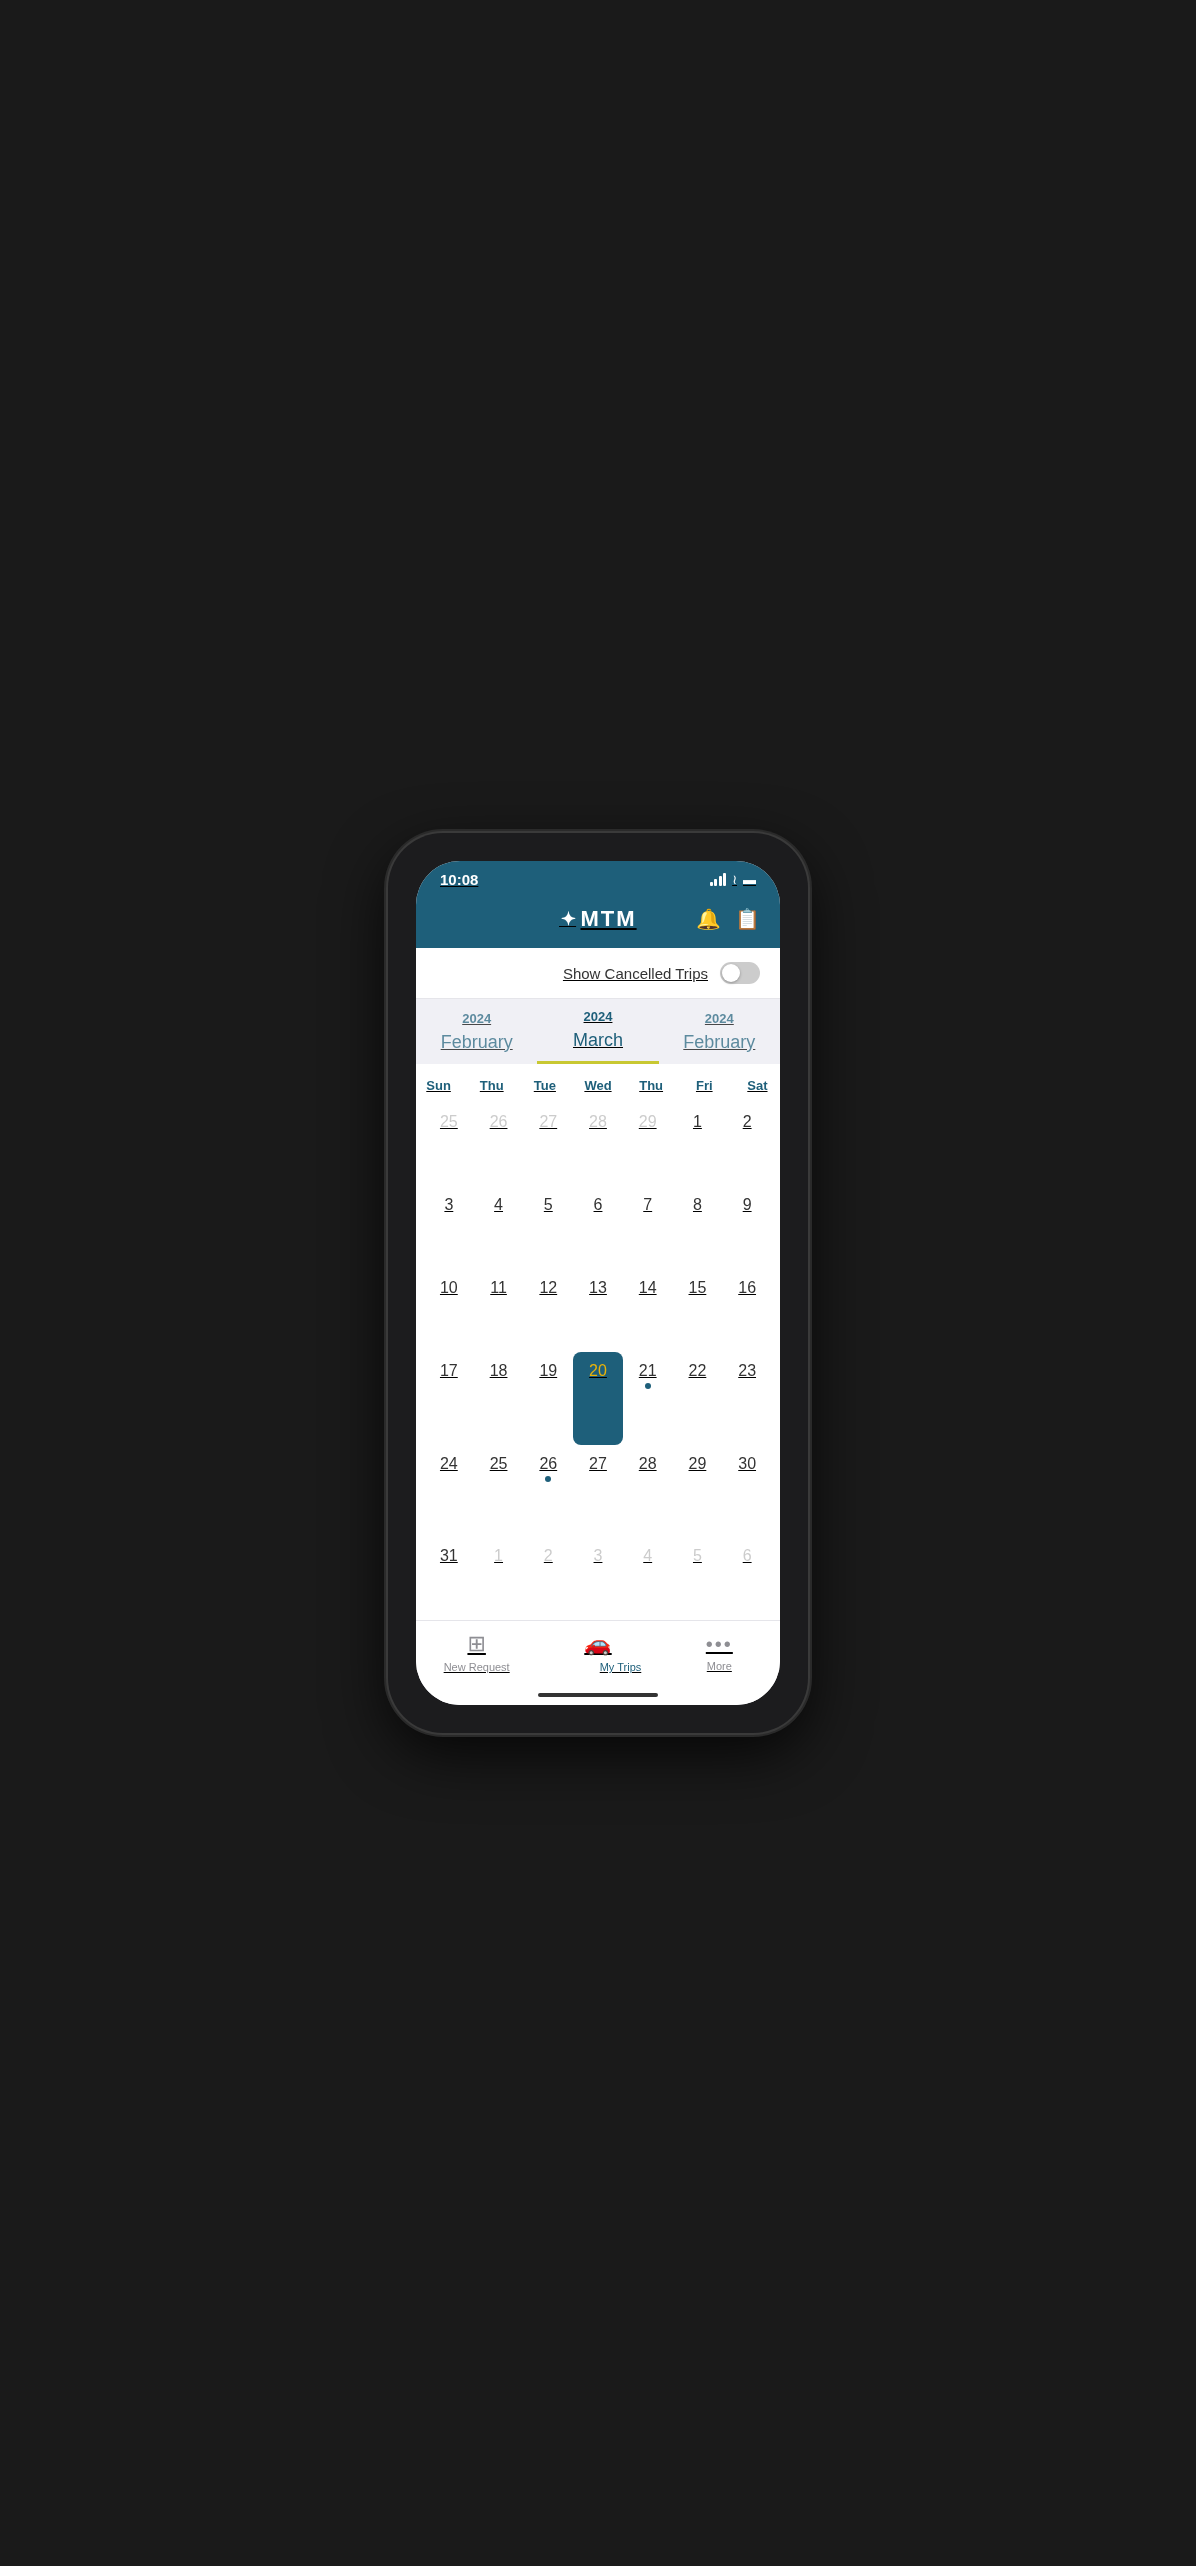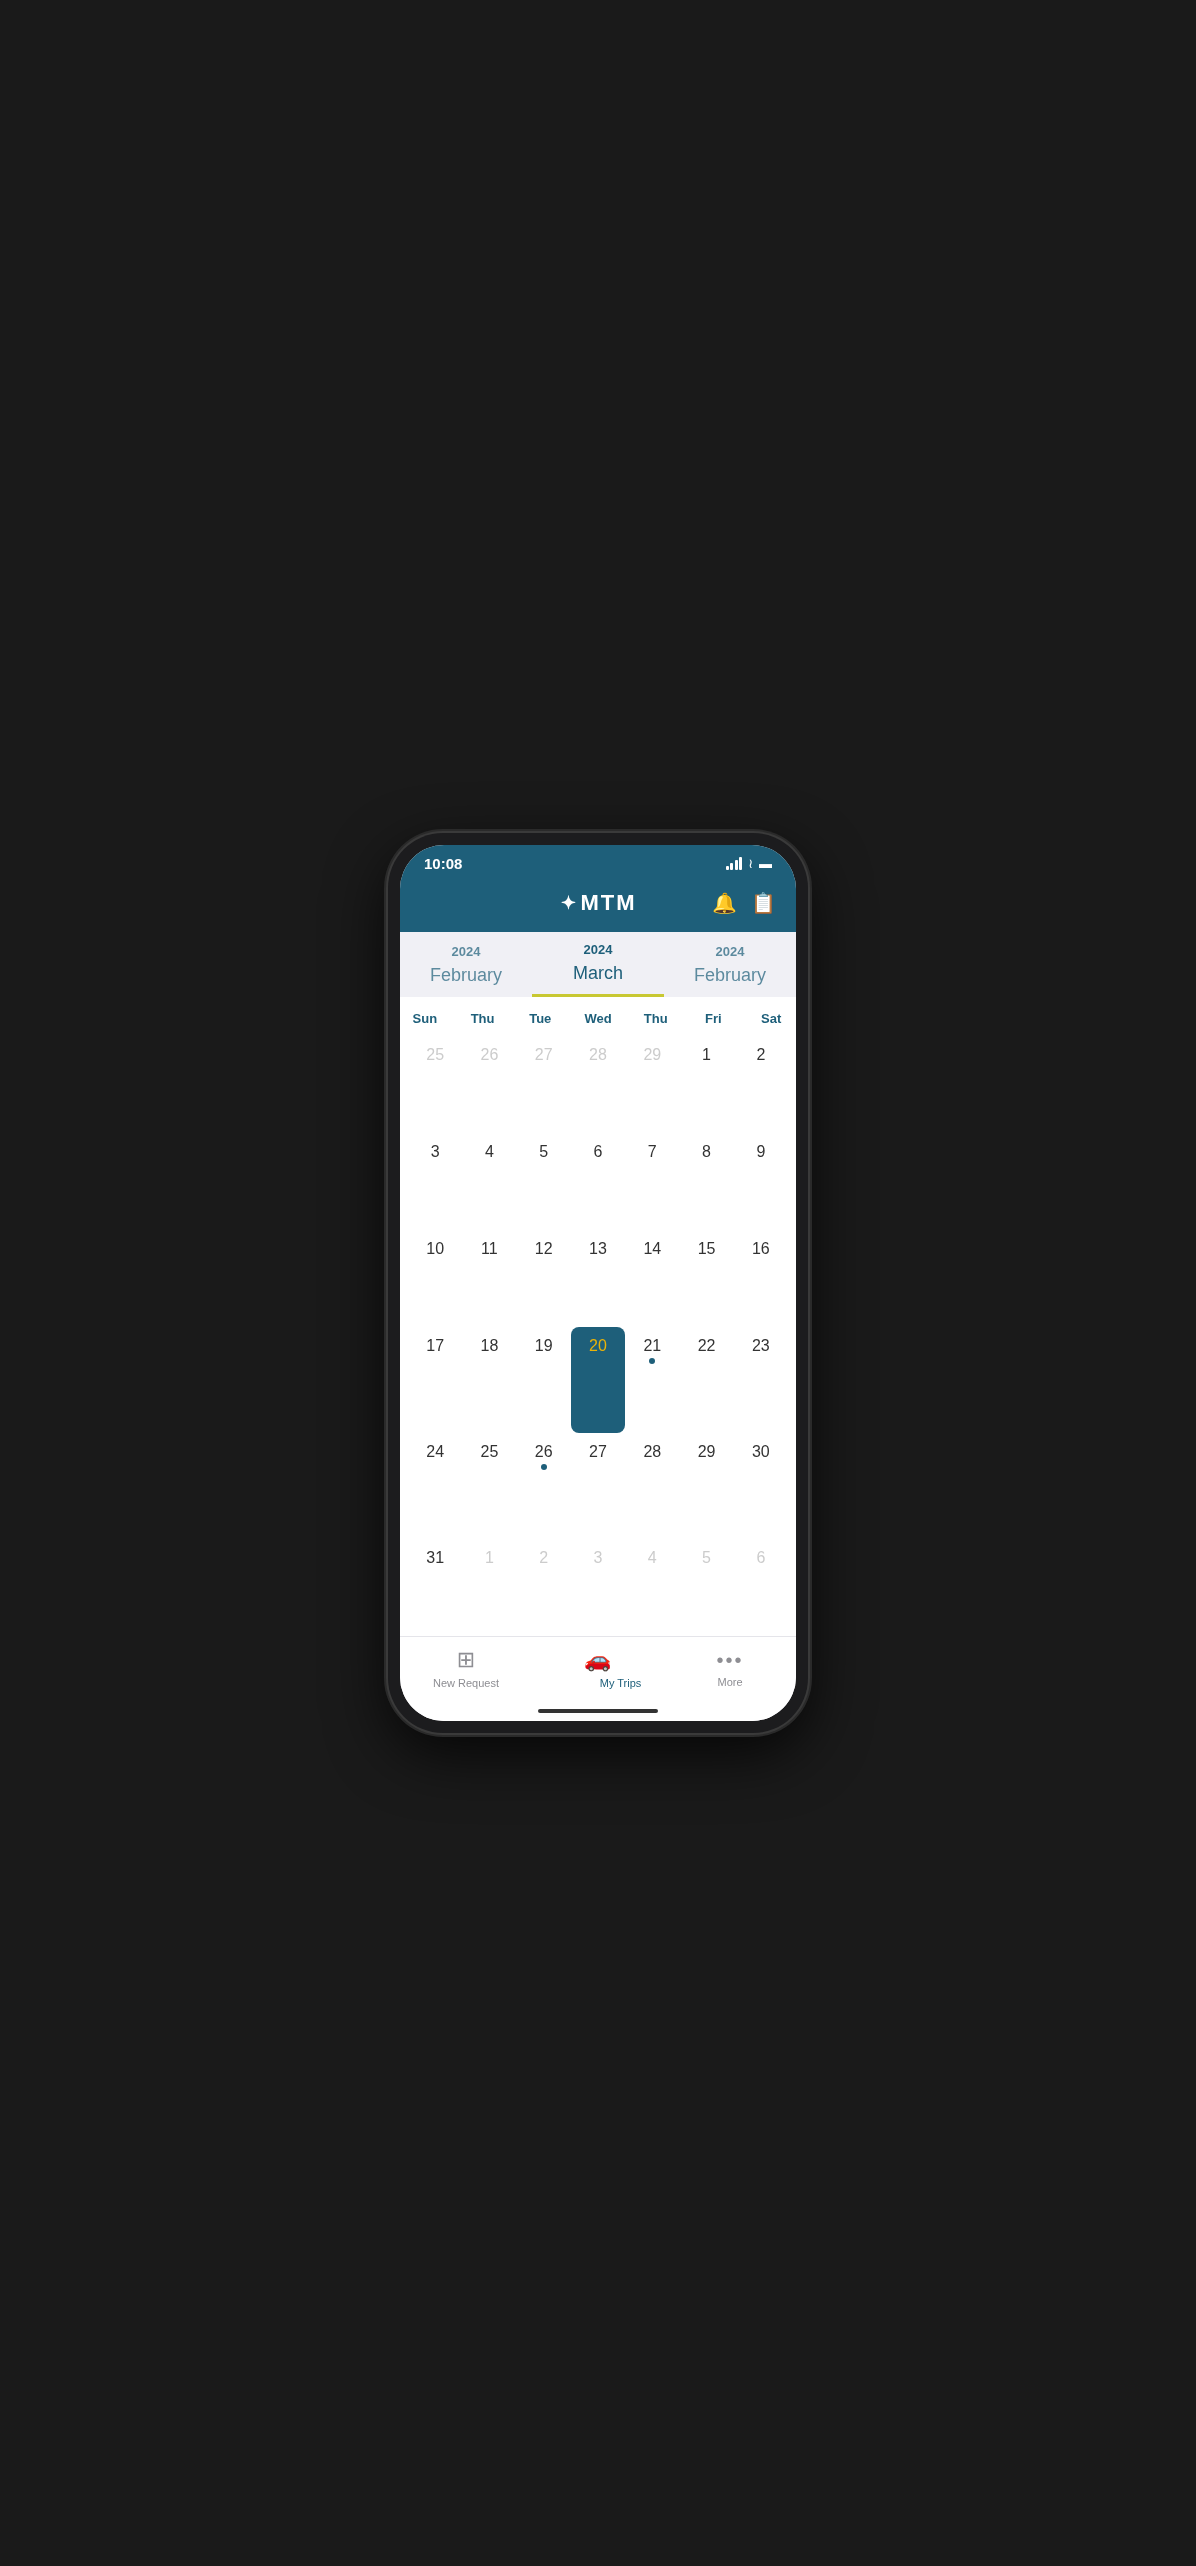--- a/index.html
+++ b/index.html
@@ -9,23 +9,24 @@
       justify-content: center;
       align-items: center;
       min-height: 100vh;
       font-family: -apple-system, BlinkMacSystemFont, 'Segoe UI', sans-serif;
     }
     .phone-frame {
       width: 420px;
       height: 900px;
       background: #1c1c1e;
       border-radius: 55px;
-      padding: 12px;
+      padding: 28px;
       box-shadow: 0 0 0 2px #3a3a3a, 0 0 0 4px #2a2a2a, 0 20px 60px rgba(0,0,0,0.8);
       position: relative;
+      text-decoration: underline;
     }
     .phone-screen {
       width: 100%;
       height: 100%;
       background: #f2f2f7;
       border-radius: 44px;
       overflow: hidden;
       display: flex;
       flex-direction: column;
     }
@@ -291,20 +292,24 @@
       <div class="header-logo">
         <span class="bird">✦</span>
         <span>MTM</span>
       </div>
       <div class="header-actions">
         <span class="header-icon">🔔</span>
         <span class="header-icon">📋</span>
       </div>
     </div>
 
+    <div class="cancelled-row">
+      <span class="cancelled-label">Show Cancelled Trips</span>
+      <div class="toggle"></div>
+    </div>
 
     <div class="month-selector">
       <div class="month-item">
         <div class="month-year">2024</div>
         <div class="month-name">February</div>
       </div>
       <div class="month-item active">
         <div class="month-year">2024</div>
         <div class="month-name">March</div>
       </div>

